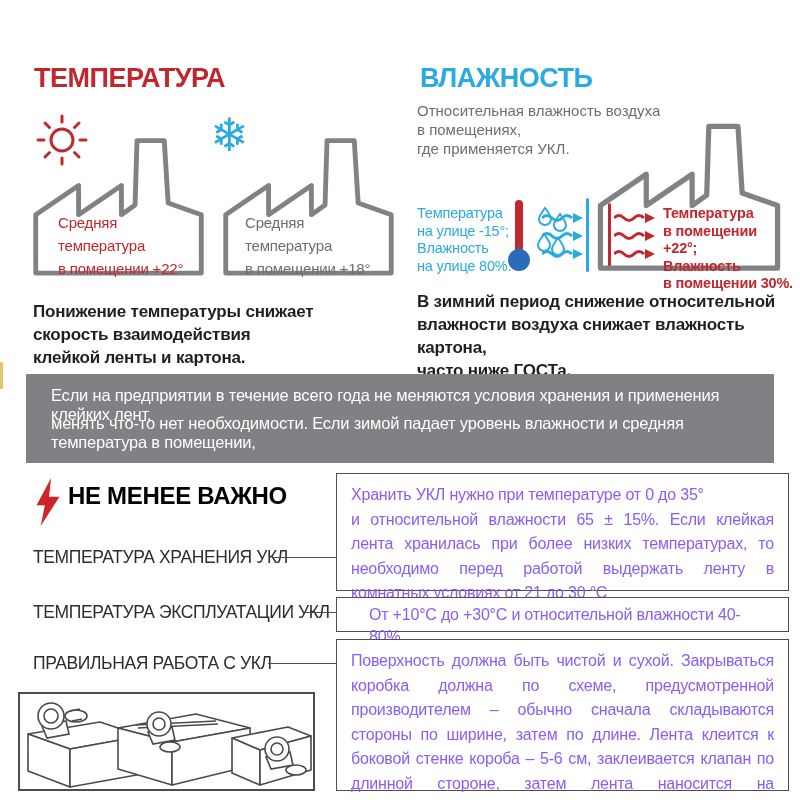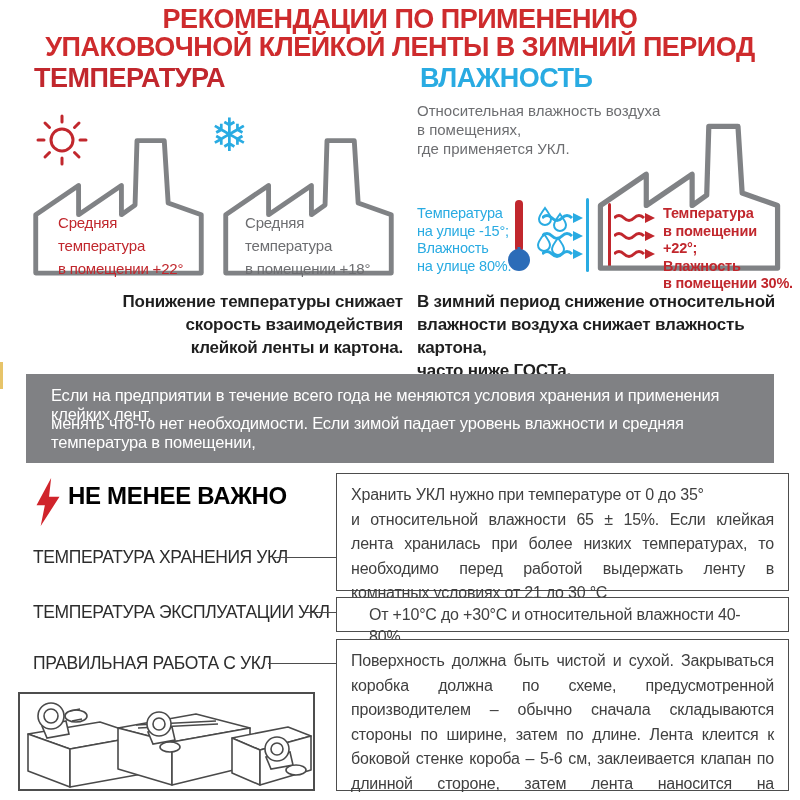--- a/index.html
+++ b/index.html
@@ -20,36 +20,32 @@
   .diag-label{font-size:14.5px;line-height:17.5px;white-space:pre-line;letter-spacing:-0.2px;}
   .vline{width:3px;border-radius:2px;}
   .notebox{left:26px;top:374px;width:748px;height:89px;background:#808184;
            color:#fff;font-size:16.5px;}
   .notebox .ln{position:absolute;left:25px;right:14px;letter-spacing:-0.2px;}
   .notebox .u{text-decoration:underline;}
   .yellow-strip{left:0;top:362px;width:3px;height:27px;background:#E7C469;}
   .imp-head{left:68px;top:482px;font-size:24px;font-weight:bold;color:#000000;letter-spacing:-0.3px;}
   .row-label{font-size:17.5px;color:#2D2D2D;letter-spacing:-0.4px;}
   .connector{border-top:1.6px solid #4d4d4d;height:0;}
-  .tbox{border:1.6px solid #4d4d4d;background:#fff;color:#404040;
+  .tbox{border:1.6px solid #4d4d4d;background:#fff;color:#8b5cf6;
         font-size:16px;line-height:24.5px;text-align:justify;
         padding:9px 14px;box-sizing:border-box;white-space:pre-line;letter-spacing:-0.2px;}
   .tbox.single{text-align:left;padding:6px 32px;line-height:22px;}
   .frame{left:18px;top:692px;width:297px;height:99px;border:2px solid #4d4d4d;box-sizing:border-box;}
   .snow{font-family:"DejaVu Sans","Liberation Sans",sans-serif;font-size:46px;color:#29ABE2;line-height:46px;}
 </style>
 </head>
 <body>
 
 <div class="page">
 
-  <div class="abs title">
-    <div>РЕКОМЕНДАЦИИ ПО ПРИМЕНЕНИЮ</div>
-    <div>УПАКОВОЧНОЙ КЛЕЙКОЙ ЛЕНТЫ В ЗИМНИЙ ПЕРИОД</div>
-  </div>
 
   <div class="abs h-col h-temp">ТЕМПЕРАТУРА</div>
   <div class="abs h-col h-hum">ВЛАЖНОСТЬ</div>
 
   <svg class="abs" style="left:34px;top:112px;" width="56" height="56" viewBox="0 0 56 56">
     <circle cx="28" cy="28" r="11" fill="none" stroke="#C1272D" stroke-width="3"></circle>
     <g stroke="#C1272D" stroke-width="3" stroke-linecap="round">
       <line x1="28" y1="4" x2="28" y2="10"></line>
         <line x1="28" y1="46" x2="28" y2="52"></line>
       <line x1="4" y1="28" x2="10" y2="28"></line>
@@ -67,21 +63,21 @@
   <div class="abs fac-label red-t" style="left:58px;top:211px;width:150px;">Средняя температура
 в помещении +22°</div>
 
   <div class="abs snow" style="left:210px;top:112px;">❄</div>
   <svg class="abs" style="left:216px;top:124px;" width="185" height="158" viewBox="0 0 190 160">
     <path d="M10 152 V92 L54 62 V92 L98 62 V92 L112 82 L114 16 H142 L146 80 L180 92 V152 Z" fill="none" stroke="#808285" stroke-width="5" stroke-linejoin="round" stroke-linecap="round"></path>
   </svg>
   <div class="abs fac-label" style="left:245px;top:211px;width:150px;color:#6D6E71;">Средняя температура
 в помещении +18°</div>
 
-  <div class="abs para" style="left:33px;top:290px;width:370px;text-align:right;">Понижение температуры снижает
+  <div class="abs para" style="left:33px;top:300px;width:370px;">Понижение температуры снижает
 скорость взаимодействия
 клейкой ленты и картона.</div>
 
   <div class="abs intro" style="left:417px;top:101px;width:250px;">Относительная влажность воздуха
 в помещениях,
 где применяется УКЛ.</div>
 
   <div class="abs diag-label cyan-t" style="left:417px;top:205px;width:95px;">Температура
 на улице -15°;
 Влажность

